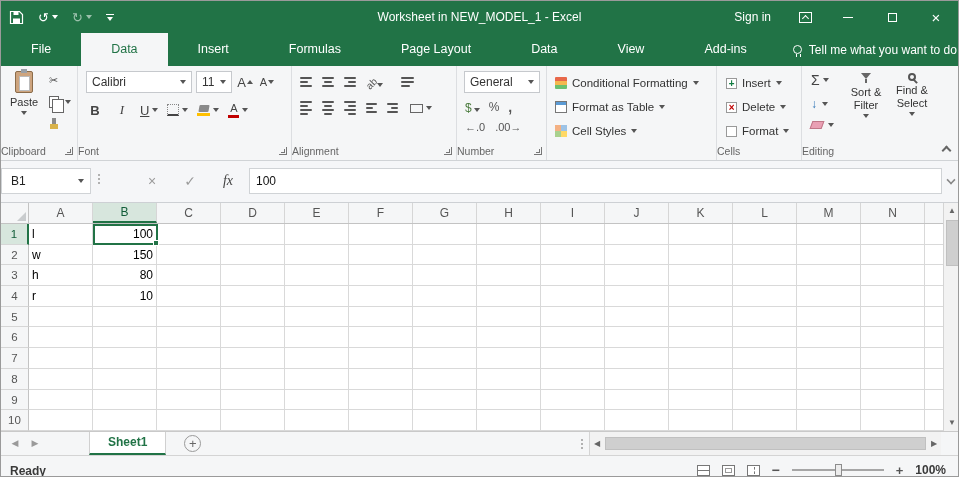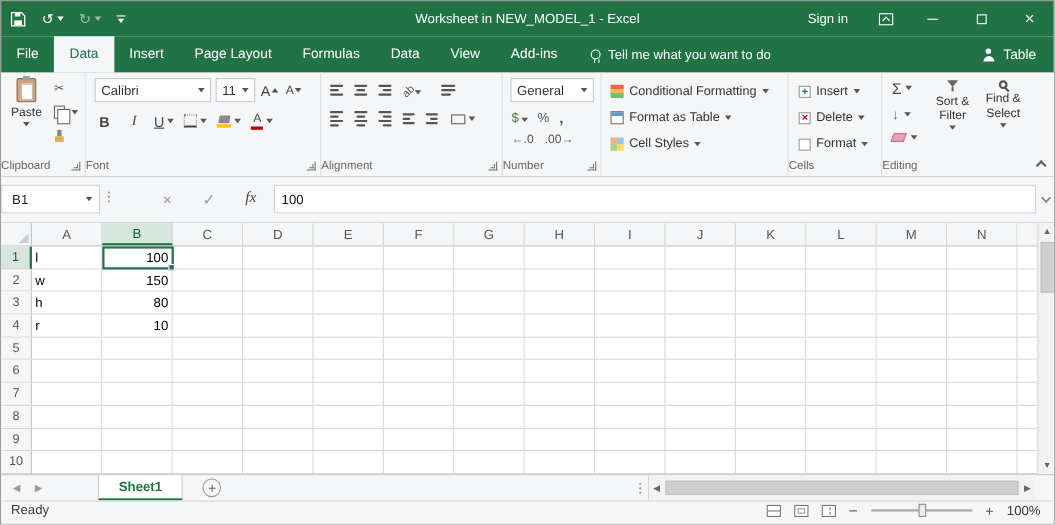--- a/index.html
+++ b/index.html
@@ -25,21 +25,21 @@
   .dd { width:0; height:0; border-left:3px solid transparent; border-right:3px solid transparent;
         border-top:4px solid #555; display:inline-block; }
   .dd.white { border-top-color:#fff; }
   .dd.up { border-top:none; border-bottom:4px solid #555; }
   .qcustom { display:flex; flex-direction:column; align-items:center; gap:2px; }
   .qcustom .bar { width:8px; height:1px; background:#fff; display:block; }
 
   
   .tabbar { position:absolute; top:32px; left:0; right:0; height:33px; background:#217346; display:flex; align-items:stretch; }
   .tabs { display:flex; }
-  .tab { padding:0 14px; line-height:33px; font-size:12.5px; color:#fff; white-space:nowrap; }
+  .tab { padding:0 30px; line-height:33px; font-size:12.5px; color:#fff; white-space:nowrap; }
   .tab.active { background:#f5f6f7; color:#217346; }
   .tellme { display:flex; align-items:center; gap:7px; color:#fff; font-size:12px; margin-left:16px; white-space:nowrap; }
   .bulb { width:9px; height:9px; border:1px solid #fff; border-radius:50%; position:relative; display:inline-block; }
   .bulb::after { content:""; position:absolute; left:2px; bottom:-4px; width:3px; height:3px; border-left:1px solid #fff; border-right:1px solid #fff; }
   .share { margin-left:auto; display:flex; align-items:center; gap:7px; padding:0 16px; color:#fff; font-size:12.5px; }
   .person { position:relative; width:12px; height:12px; display:inline-block; }
   .person::before { content:""; position:absolute; left:3px; top:0; width:5px; height:5px; background:#fff; border-radius:50%; }
   .person::after { content:""; position:absolute; left:1px; bottom:0; width:10px; height:5px; background:#fff; border-radius:5px 5px 0 0; }
 
   
@@ -136,21 +136,21 @@
   .add-sheet { margin-left:18px; align-self:center; width:17px; height:17px; border-radius:50%; border:1px solid #9a9a9a;
                color:#666; line-height:15px; text-align:center; font-size:13px; }
   .grip { margin-left:auto; display:flex; flex-direction:column; justify-content:center; gap:2px; padding-right:6px; }
   .grip i { width:2px; height:2px; background:#9a9a9a; border-radius:50%; display:block; }
   .hscroll { width:352px; margin-right:17px; background:#f2f2f2; border-left:1px solid #d4d4d4; display:flex; align-items:center; }
   .hscroll .sc-arrow { width:14px; text-align:center; }
   .hthumb { flex:1; height:13px; background:#cfcfcf; border:1px solid #c0c0c0; margin:0 1px; }
 
   
   .statusbar { position:absolute; top:454px; left:0; right:0; height:23px; background:#f5f6f7; border-top:1px solid #d4d4d4;
-               display:flex; align-items:flex-start; font-size:12px; color:#3a3a3a; }
+               display:flex; align-items:flex-end; font-size:12px; color:#3a3a3a;font-weight:bold; }
   .ready { margin-left:9px; }
   .sb-right { margin-left:auto; display:flex; align-items:center; gap:12px; padding-right:12px; }
   .vb { width:13px; height:11px; border:1px solid #777; position:relative; display:block; background:#fff; }
   .vb.normal::after { content:""; position:absolute; left:0; right:0; top:4px; border-top:1px solid #777; }
   .vb.layout::after { content:""; position:absolute; left:2px; right:2px; top:2px; bottom:2px; border:1px solid #999; }
   .vb.break::after { content:""; position:absolute; left:6px; top:1px; bottom:1px; border-left:1px dashed #777; }
   .zoom-sign { font-size:14px; color:#555; }
   .zoom-slider { position:relative; width:92px; height:14px; }
   .ztrack { position:absolute; left:0; right:0; top:6px; height:2px; background:#a6a6a6; }
   .ztick { position:absolute; left:50%; top:3px; width:1px; height:8px; background:#a6a6a6; }
@@ -197,22 +197,22 @@
         </span>
       <span class="win-btn">×</span>
     </div>
   </div>
 
   <div class="tabbar">
     <div class="tabs" id="tabs">
         <span class="tab">File</span>
         <span class="tab active">Data</span>
         <span class="tab">Insert</span>
+        <span class="tab">Formulas</span>
         <span class="tab">Page Layout</span>
-        <span class="tab">Formulas</span>
         <span class="tab">Data</span>
         <span class="tab">View</span>
         <span class="tab">Add-ins</span>
       </div>
     <div class="tellme">
       <span class="bulb"></span>
       <span>Tell me what you want to do</span>
     </div>
     <div class="share">
       <span class="person"></span>

